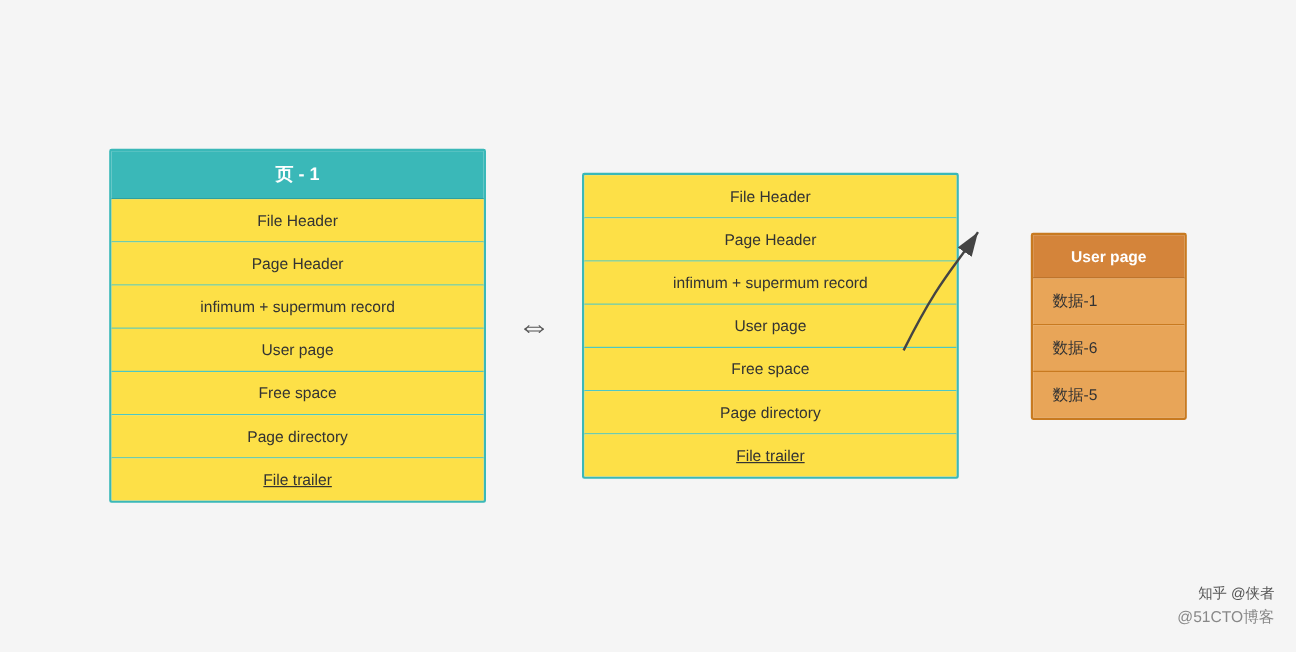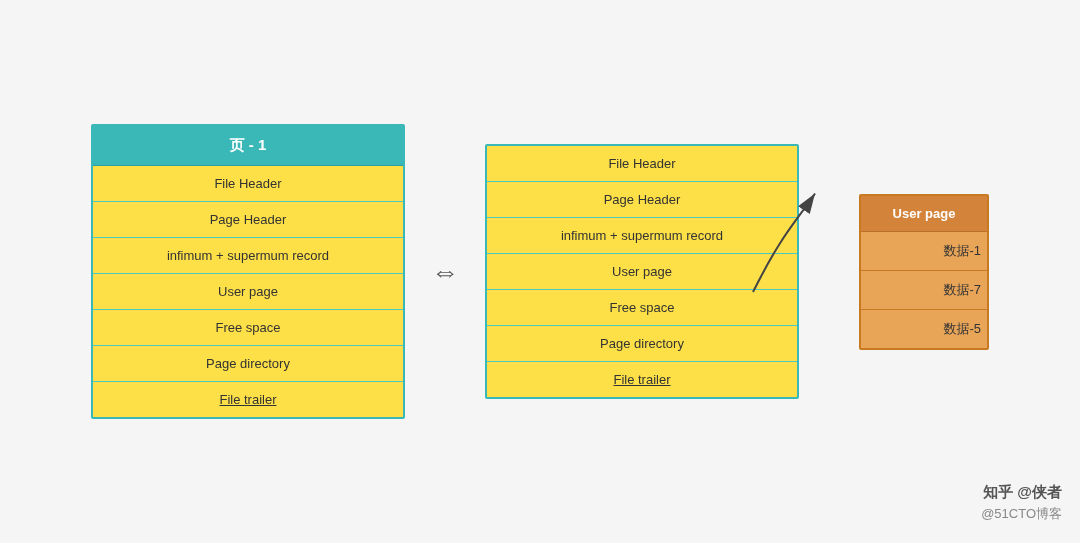--- a/index.html
+++ b/index.html
@@ -86,44 +86,44 @@
       text-align: center;
       padding: 10px 6px;
       font-size: 13px;
       font-weight: bold;
       border-bottom: 1px solid #b8712a;
     }
 
     .user-page-row {
       background: #e8a558;
       color: #333;
-      text-align: right;
-      padding: 10px 6px;
+      text-align: left;
+      padding: 10px 16px;
       font-size: 13px;
       border-bottom: 1px solid #c87a20;
     }
 
     .user-page-row:last-child {
       border-bottom: none;
     }
 
     .watermark {
       position: absolute;
       bottom: 18px;
       right: 18px;
       text-align: right;
       color: #888;
       font-size: 13px;
       line-height: 1.6;
     }
 
     .watermark .site {
-      font-size: 15px;
+      font-size: 12px;
       color: #555;
-      font-weight: bold;
+      font-weight: normal;
     }
   </style>
 </head>
 <body>
 
 <div class="main-container">
   <div class="diagram-area" id="diagram-area">
 
     <div class="page-box" id="page1-box">
       <div class="page-header-row">页 - 1</div>
@@ -146,21 +146,21 @@
       <div class="page-row">infimum + supermum record</div>
       <div class="page-row">User page</div>
       <div class="page-row">Free space</div>
       <div class="page-row">Page directory</div>
       <div class="page-row">File trailer</div>
     </div>
 
     <div class="user-page-box" id="user-page-box">
       <div class="user-page-header-row">User page</div>
       <div class="user-page-row">数据-1</div>
-      <div class="user-page-row">数据-7</div>
+      <div class="user-page-row">数据-6</div>
       <div class="user-page-row">数据-5</div>
     </div>
   </div>
 
   <svg style="position:absolute;top:0;left:0;width:1080px;height:543px;pointer-events:none;" xmlns="http://www.w3.org/2000/svg">
 
     <defs>
       <marker id="arrowhead" markerWidth="10" markerHeight="7" refX="10" refY="3.5" orient="auto">
         <polygon points="0 0, 10 3.5, 0 7" fill="#444"></polygon>
       </marker>

